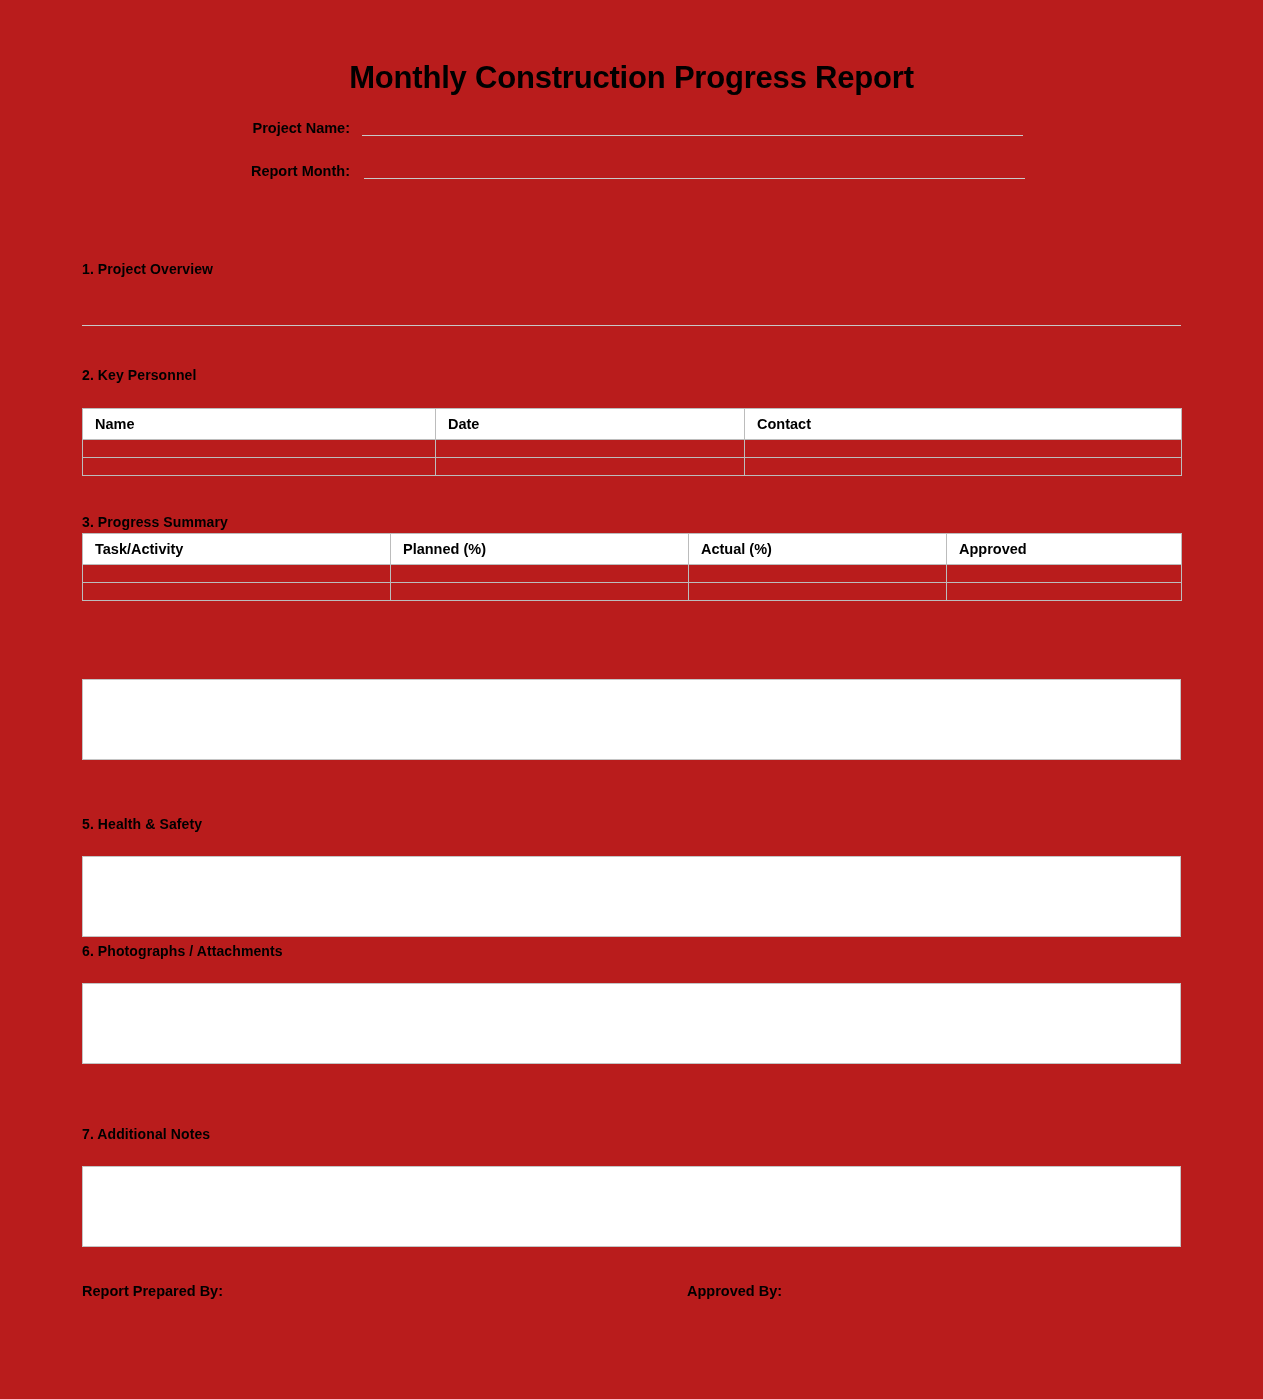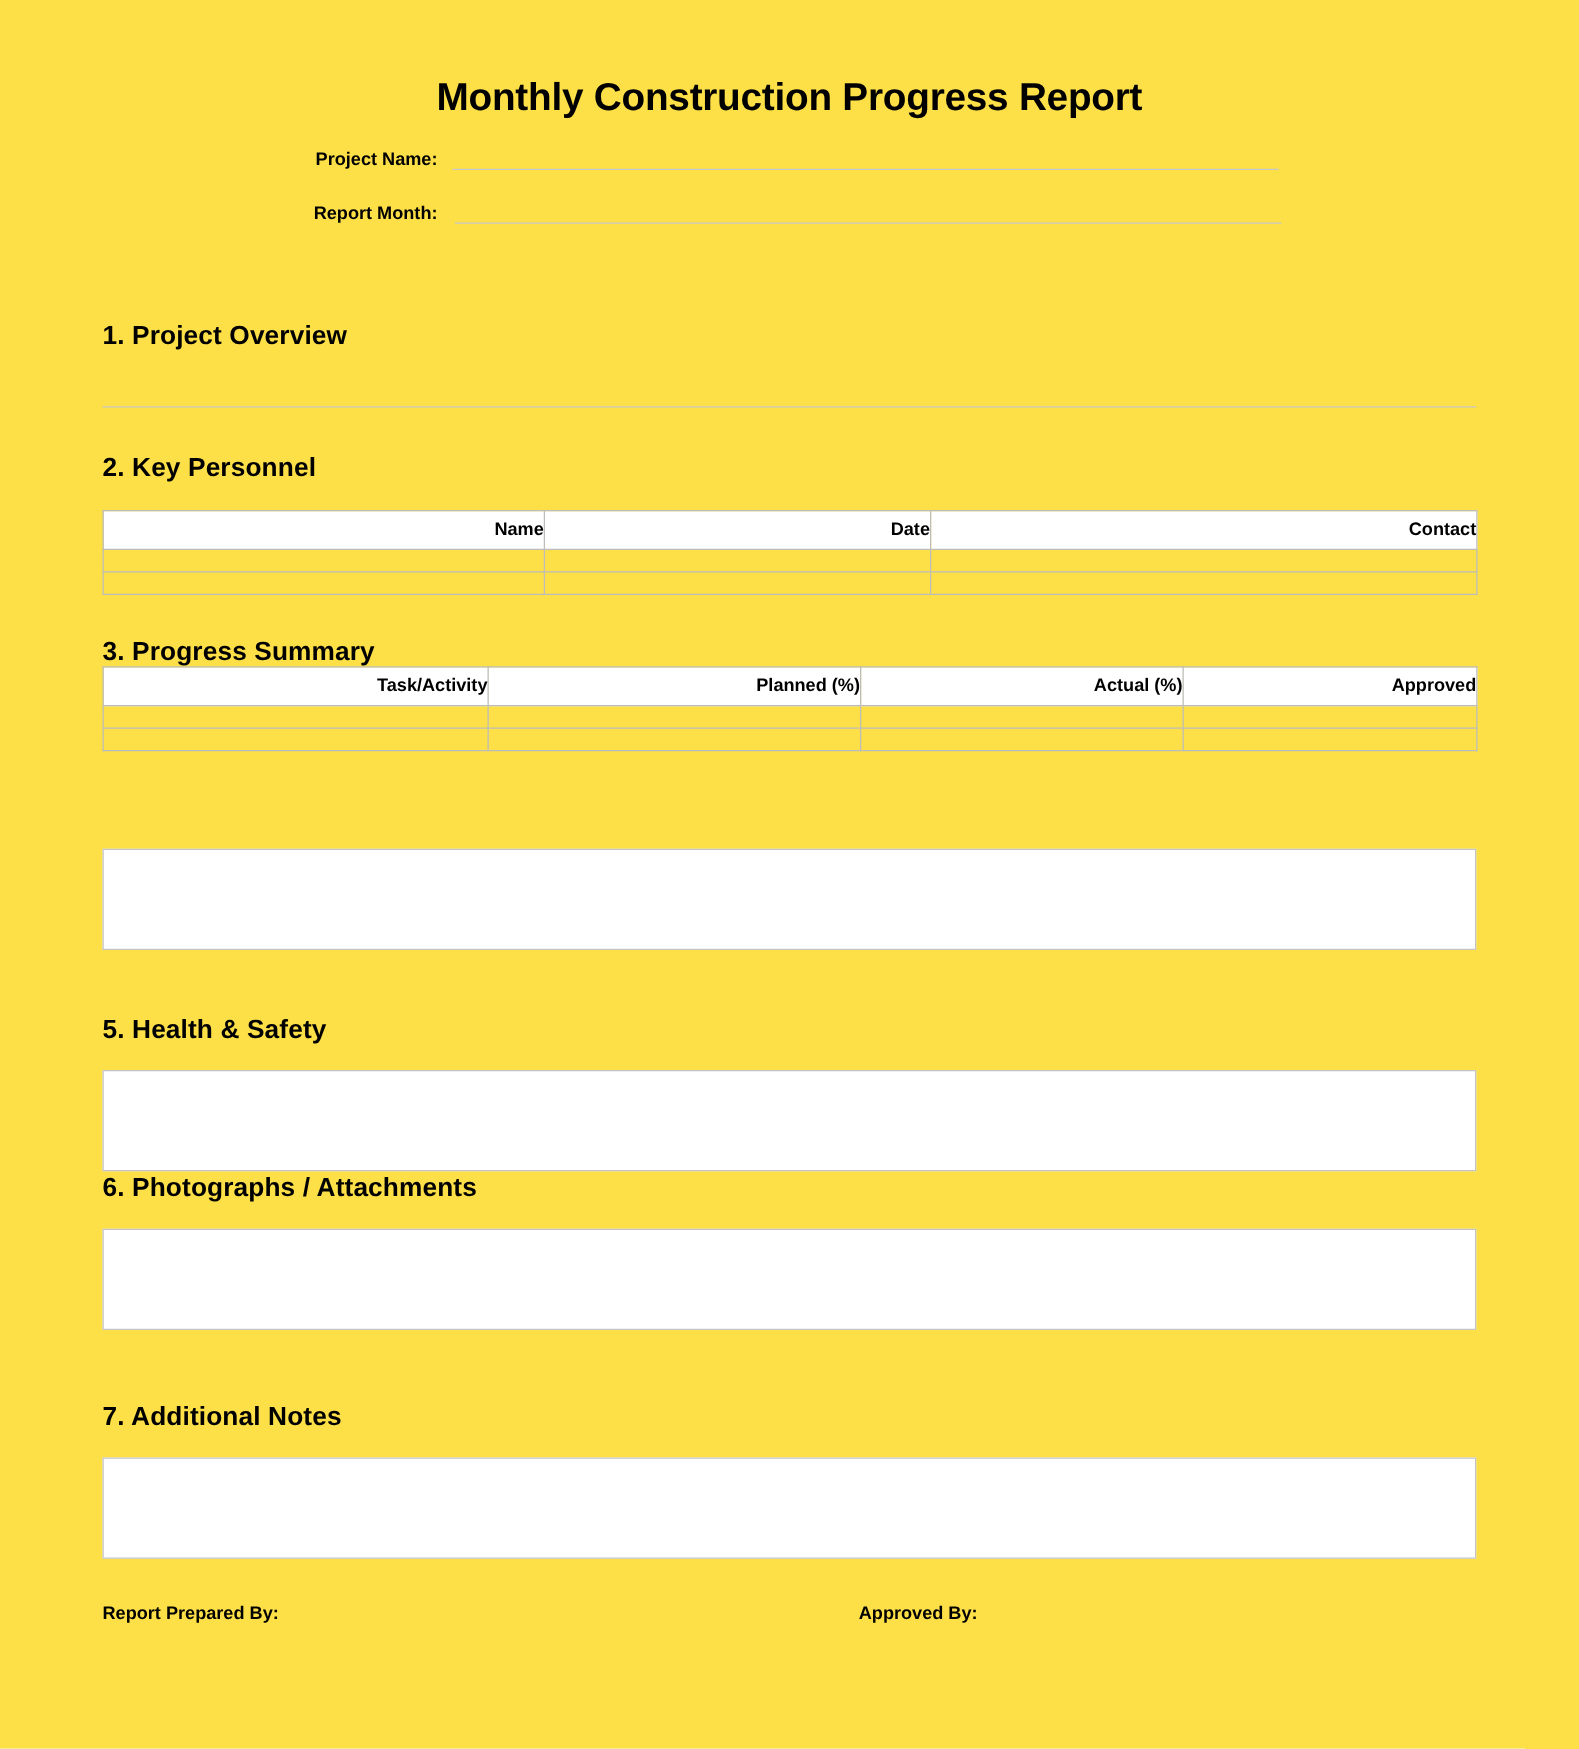--- a/index.html
+++ b/index.html
@@ -9,21 +9,21 @@
   }
   body {
     font-family: "Liberation Sans", sans-serif;
     color: #000000;
     -webkit-font-smoothing: none;
   }
   .page {
     position: relative;
     width: 1263px;
     height: 1399px;
-    background: #fde047;
+    background: #b91c1c;
     overflow: hidden;
     box-sizing: border-box;
   }
   .content {
     position: absolute;
     left: 82px;
     top: 0;
     width: 1099px;
   }
 
@@ -68,21 +68,21 @@
     top: 23px;
     height: 0;
     border-bottom: 1px solid #c8c8c8;
   }
   .meta-row.r1 .meta-line { left: 280px; width: 661px; }
   .meta-row.r2 .meta-line { left: 282px; width: 661px; }
   .meta-row.r3 .meta-line { left: 275px; width: 661px; }
 
   
   .section-heading {
-    font-size: 21px;
+    font-size: 14px;
     font-weight: bold;
     letter-spacing: 0.1px;
     line-height: 22px;
     white-space: nowrap;
   }
 
   
   .sec1 {
     position: absolute;
     left: 0;
@@ -105,21 +105,21 @@
     width: 1099px;
     table-layout: fixed;
   }
   table.grid th, table.grid td {
     border: 1px solid #bcbcbc;
     padding: 0;
     vertical-align: middle;
   }
   table.grid th {
     height: 30px;
-    text-align: right;
+    text-align: left;
     font-size: 14.5px;
     font-weight: bold;
     padding-left: 12px;
     background: #ffffff;
   }
   table.grid td {
     height: 17px;
   }
 
   

